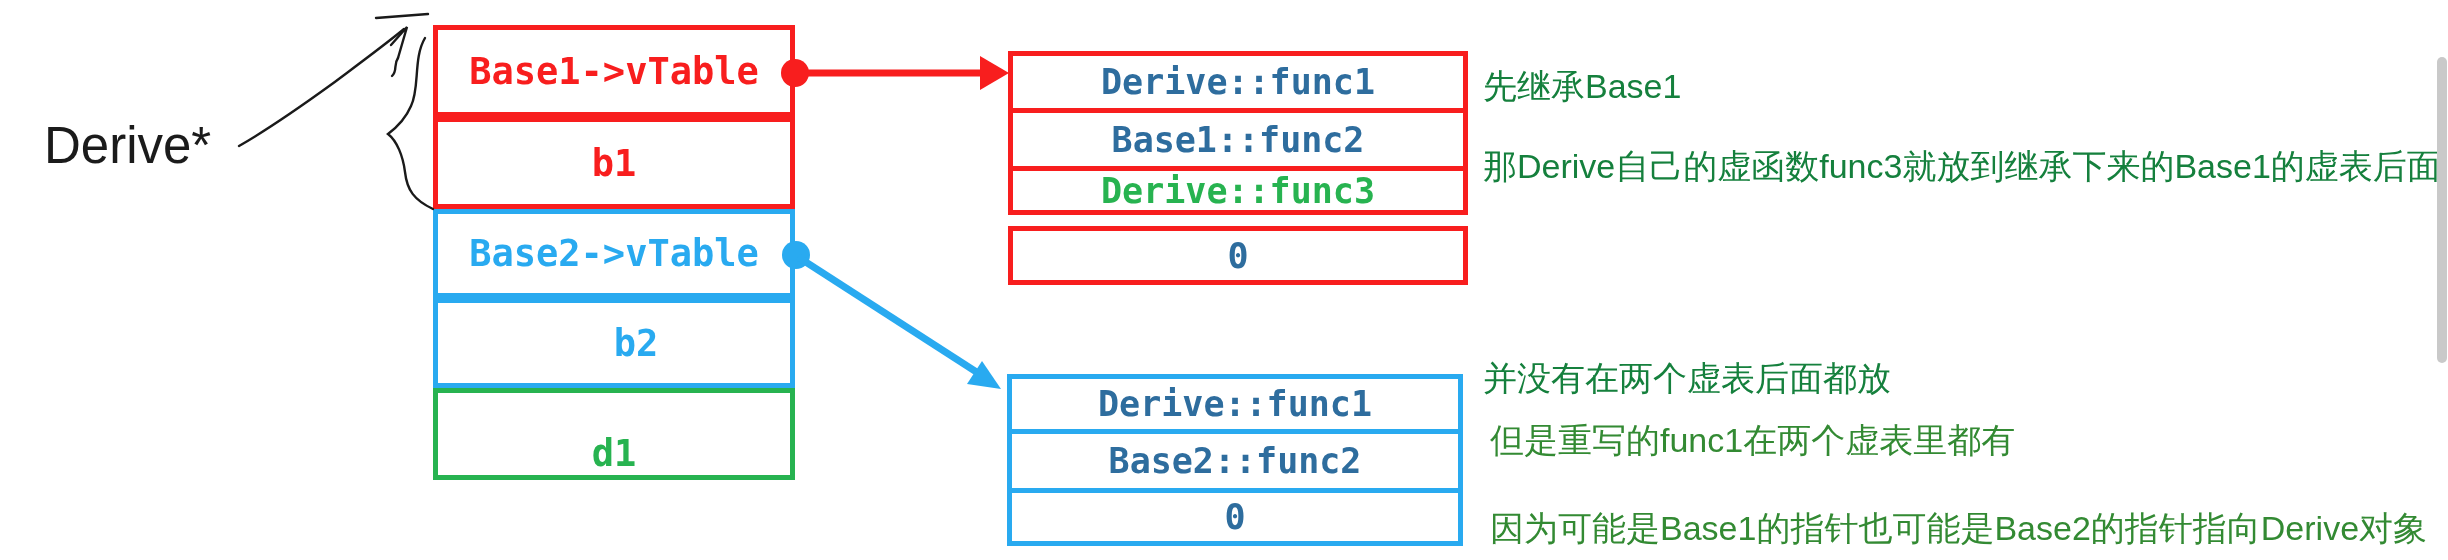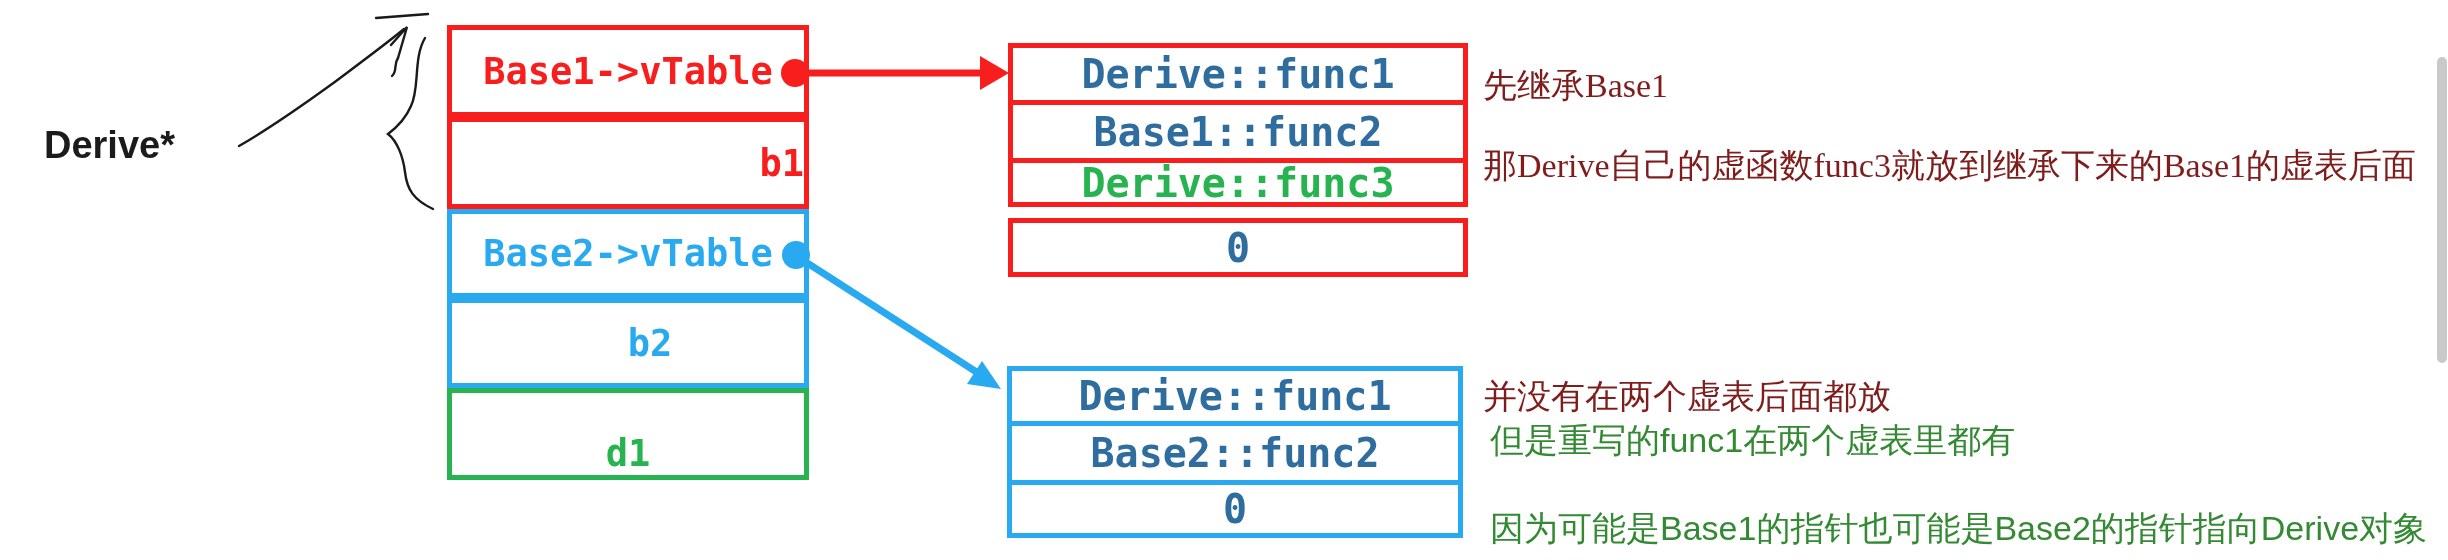--- a/index.html
+++ b/index.html
@@ -5,71 +5,71 @@
   html,body{margin:0;padding:0;background:#ffffff;}
   #stage{
     position:relative;width:2448px;height:560px;background:#ffffff;overflow:hidden;
     font-family:"Liberation Sans",sans-serif;
   }
   
   .memrow{
     position:absolute;box-sizing:border-box;left:433px;width:362px;
     display:flex;align-items:center;justify-content:center;
     font-family:"DejaVu Sans Mono","Liberation Mono",monospace;
-    font-weight:bold;font-size:37px;background:#ffffff;margin-left:14px;
+    font-weight:bold;font-size:37px;background:#ffffff;
   }
   .bd-red{border:5px solid #f81e1e;}
   .bd-cyan{border:5px solid #29aaf0;}
   .bd-green{border:5px solid #27b350;align-items:flex-end;}
   .t-red{color:#f81e1e;}
   .t-cyan{color:#29aaf0;}
   .t-green{color:#27b350;}
   .t-blue{color:#2e6d9e;}
   .z2{z-index:2;}
   .z1{z-index:1;}
   
   .vtrow{
     position:absolute;box-sizing:border-box;
     display:flex;align-items:center;justify-content:center;
     font-family:"DejaVu Sans Mono","Liberation Mono",monospace;
-    font-weight:bold;font-size:40px;background:#ffffff;
+    font-weight:bold;font-size:35px;background:#ffffff;margin-top:8px;
   }
   .vt1{left:1008px;width:460px;}
   .vt2{left:1007px;width:456px;}
   
   .anno{
     position:absolute;left:1483px;white-space:nowrap;
     font-size:34px;line-height:36px;font-family:"Liberation Sans",sans-serif;
   }
-  .anno-red{color:#7f1d1d;font-family:Liberation Serif, serif;}
+  .anno-red{color:#15803d;}
   .anno-green{color:#338a33;margin-left:7px;}
   
   #derive-ptr{
-    position:absolute;left:44px;top:124px;color:#1b1b1b;
-    font-size:38px;font-family:"Liberation Sans",sans-serif;font-weight:bold;
+    position:absolute;left:44px;top:116px;color:#1b1b1b;
+    font-size:51px;font-family:"Liberation Sans",sans-serif;
   }
   
   #overlay{position:absolute;left:0;top:0;width:2448px;height:560px;z-index:5;}
   
   #scrollbar-thumb{
     position:absolute;left:2437px;top:57px;width:10px;height:306px;
     border-radius:5px;background:#c9c9c9;z-index:6;
   }
 </style>
 </head>
 <body>
 
 <div id="stage">
 
   <div id="derive-ptr">Derive*</div>
 
   <div class="memrow bd-red z2" style="top:25px;height:92px;">
     <span class="t-red">Base1-&gt;vTable</span>
   </div>
-  <div class="memrow bd-red z2" style="top:117px;height:92px;justify-content:flex-end;">
+  <div class="memrow bd-red z2" style="top:117px;height:92px;">
     <span class="t-red">b1</span>
   </div>
   <div class="memrow bd-cyan z1" style="top:209px;height:89px;">
     <span class="t-cyan">Base2-&gt;vTable</span>
   </div>
   <div class="memrow bd-cyan z1" style="top:298px;height:90px;padding-left:44px;">
     <span class="t-cyan">b2</span>
   </div>
   <div class="memrow bd-green z1" style="top:388px;height:92px;">
     <span class="t-green">d1</span>
@@ -93,21 +93,21 @@
   </div>
   <div class="vtrow vt2 bd-cyan" style="top:421px;height:64px;">
     <span class="t-blue">Base2::func2</span>
   </div>
   <div class="vtrow vt2 bd-cyan" style="top:480px;height:58px;">
     <span class="t-blue">0</span>
   </div>
 
   <div class="anno anno-red" style="top:68px;">先继承Base1</div>
   <div class="anno anno-red" style="top:148px;">那Derive自己的虚函数func3就放到继承下来的Base1的虚表后面</div>
-  <div class="anno anno-red" style="top:379px;">并没有在两个虚表后面都放</div>
+  <div class="anno anno-red" style="top:360px;">并没有在两个虚表后面都放</div>
   <div class="anno anno-green" style="top:422px;">但是重写的func1在两个虚表里都有</div>
   <div class="anno anno-green" style="top:510px;">因为可能是Base1的指针也可能是Base2的指针指向Derive对象</div>
 
   <svg id="overlay" viewBox="0 0 2448 560">
 
     <g fill="none" stroke="#1a1a1a" stroke-width="2.4" stroke-linecap="round">
       <path d="M239,146 C272,127 303,105 332,84 C356,66 382,47 404,29"></path>
       <path d="M376,18 L428,14"></path>
       <path d="M391,45 L407,27 L398,58"></path>
       <path d="M398,58 C393,65 398,70 392,76"></path>

